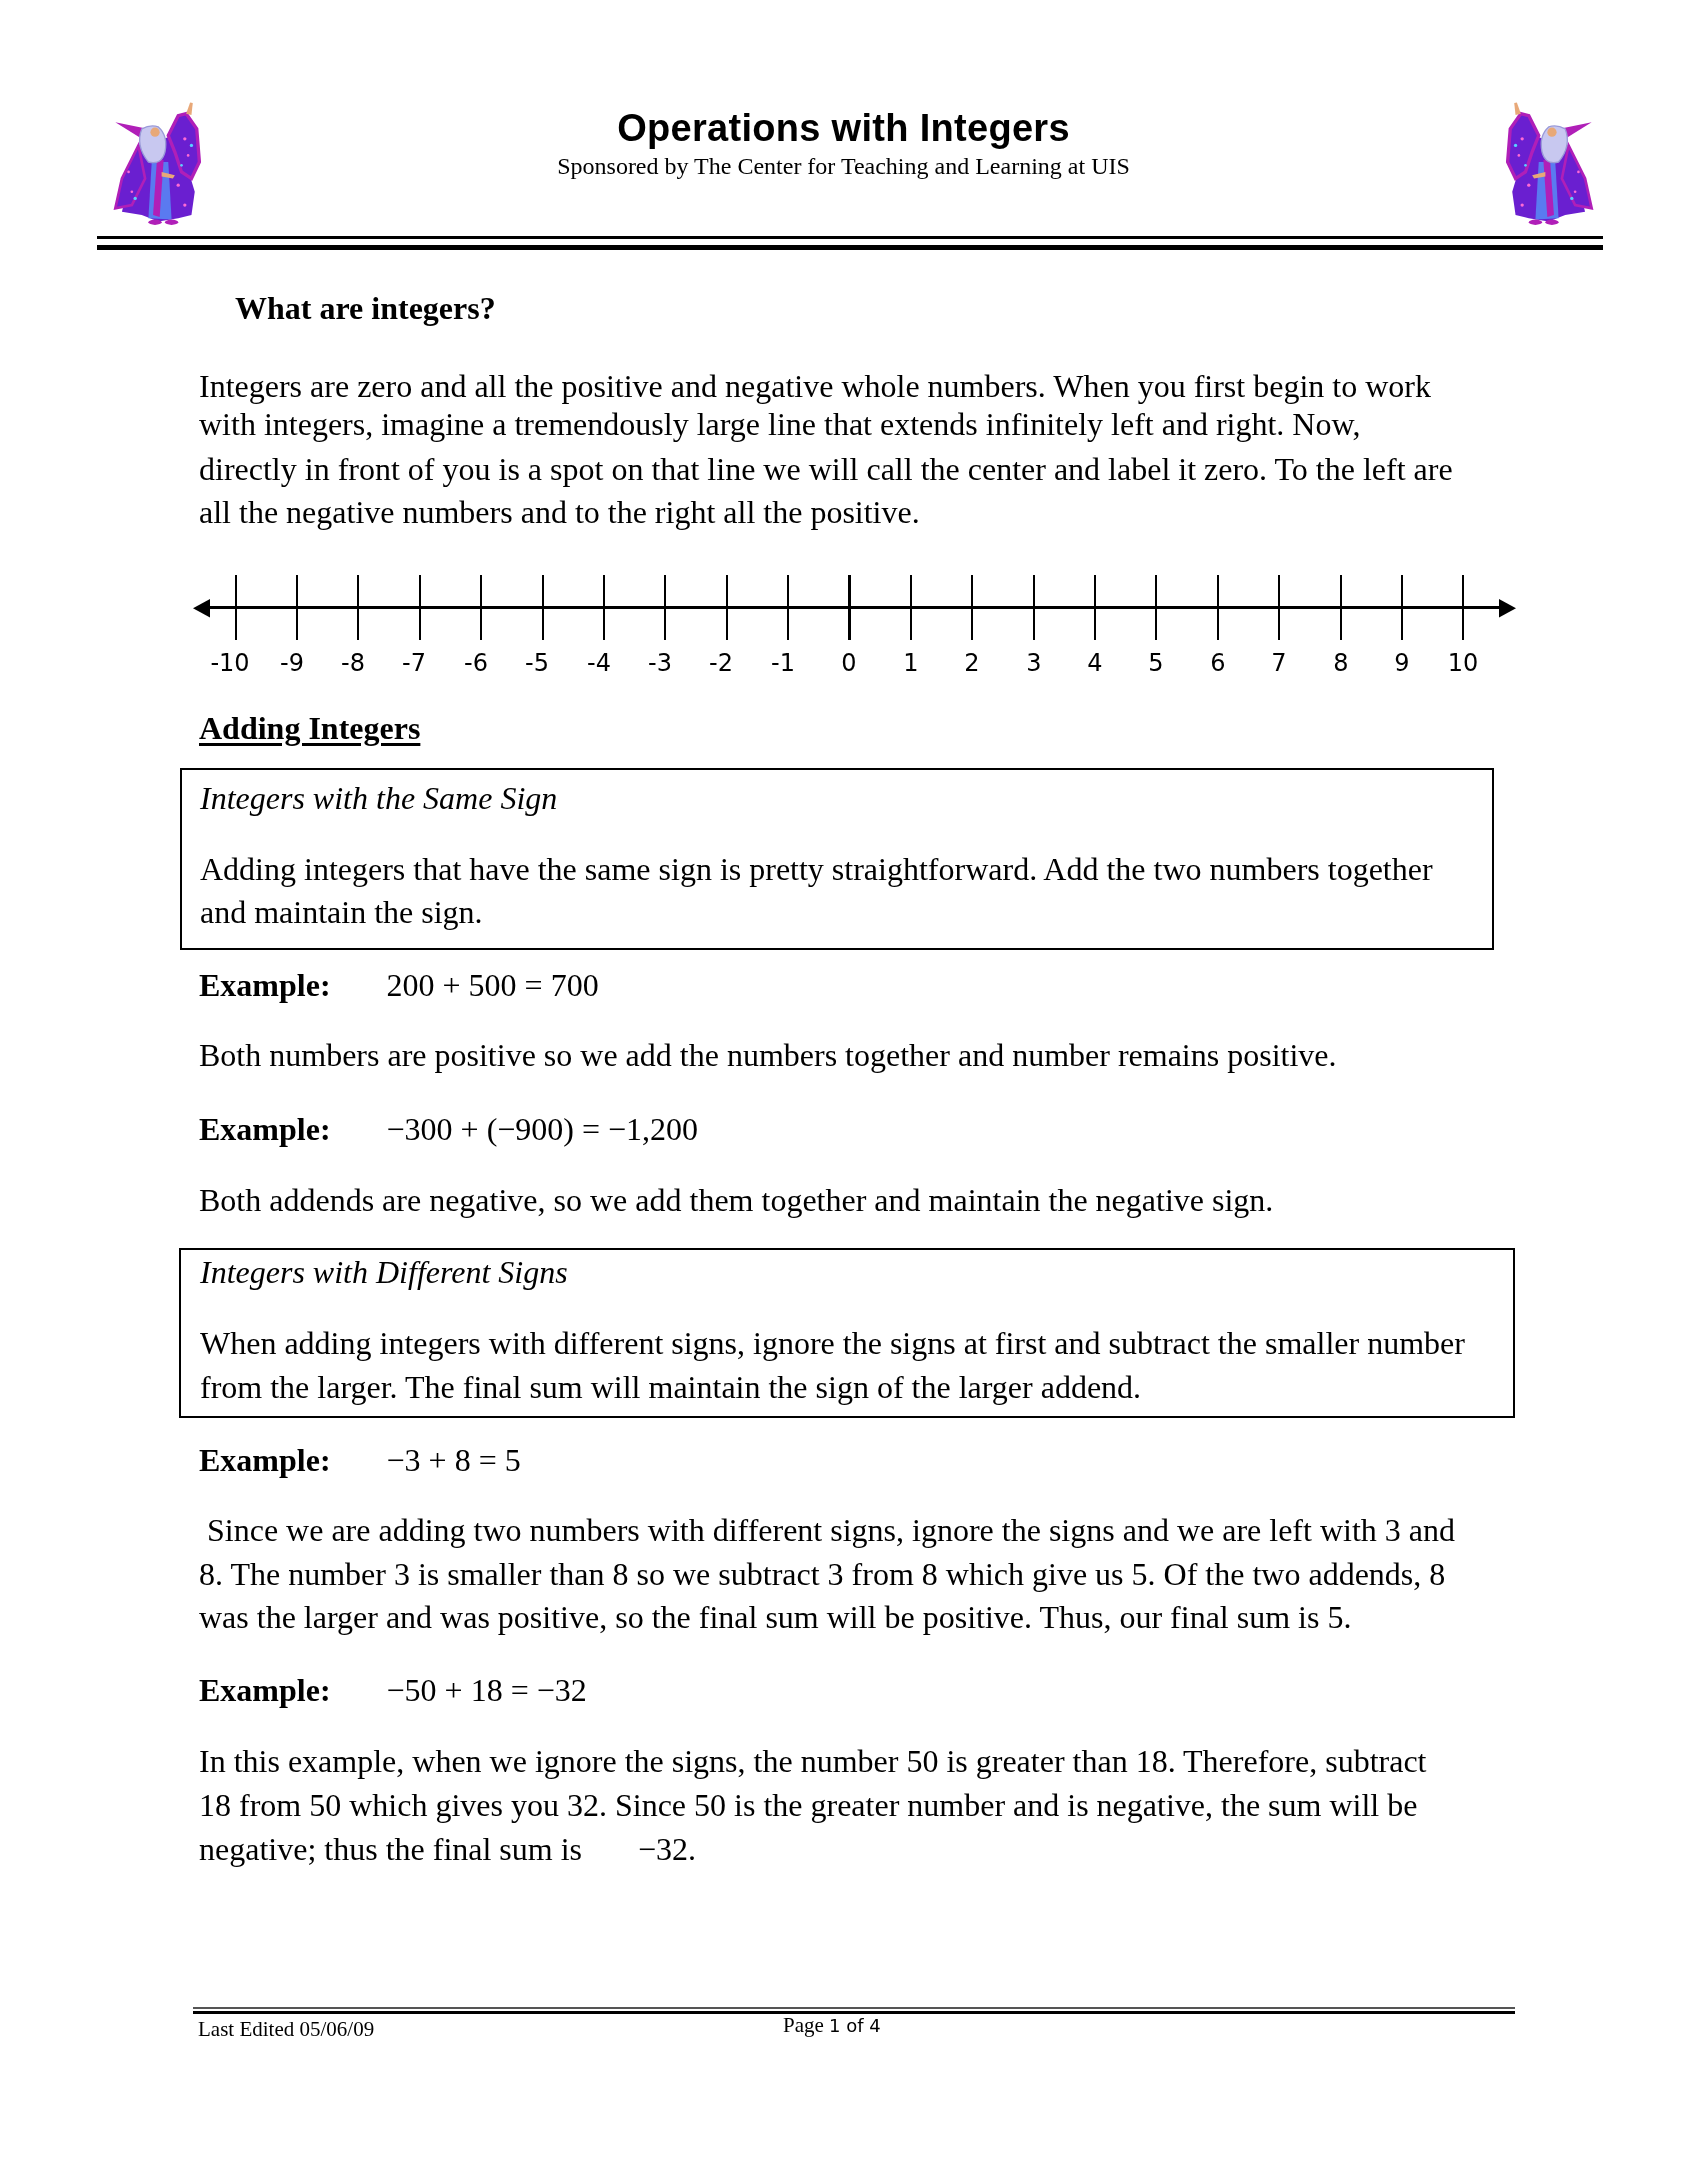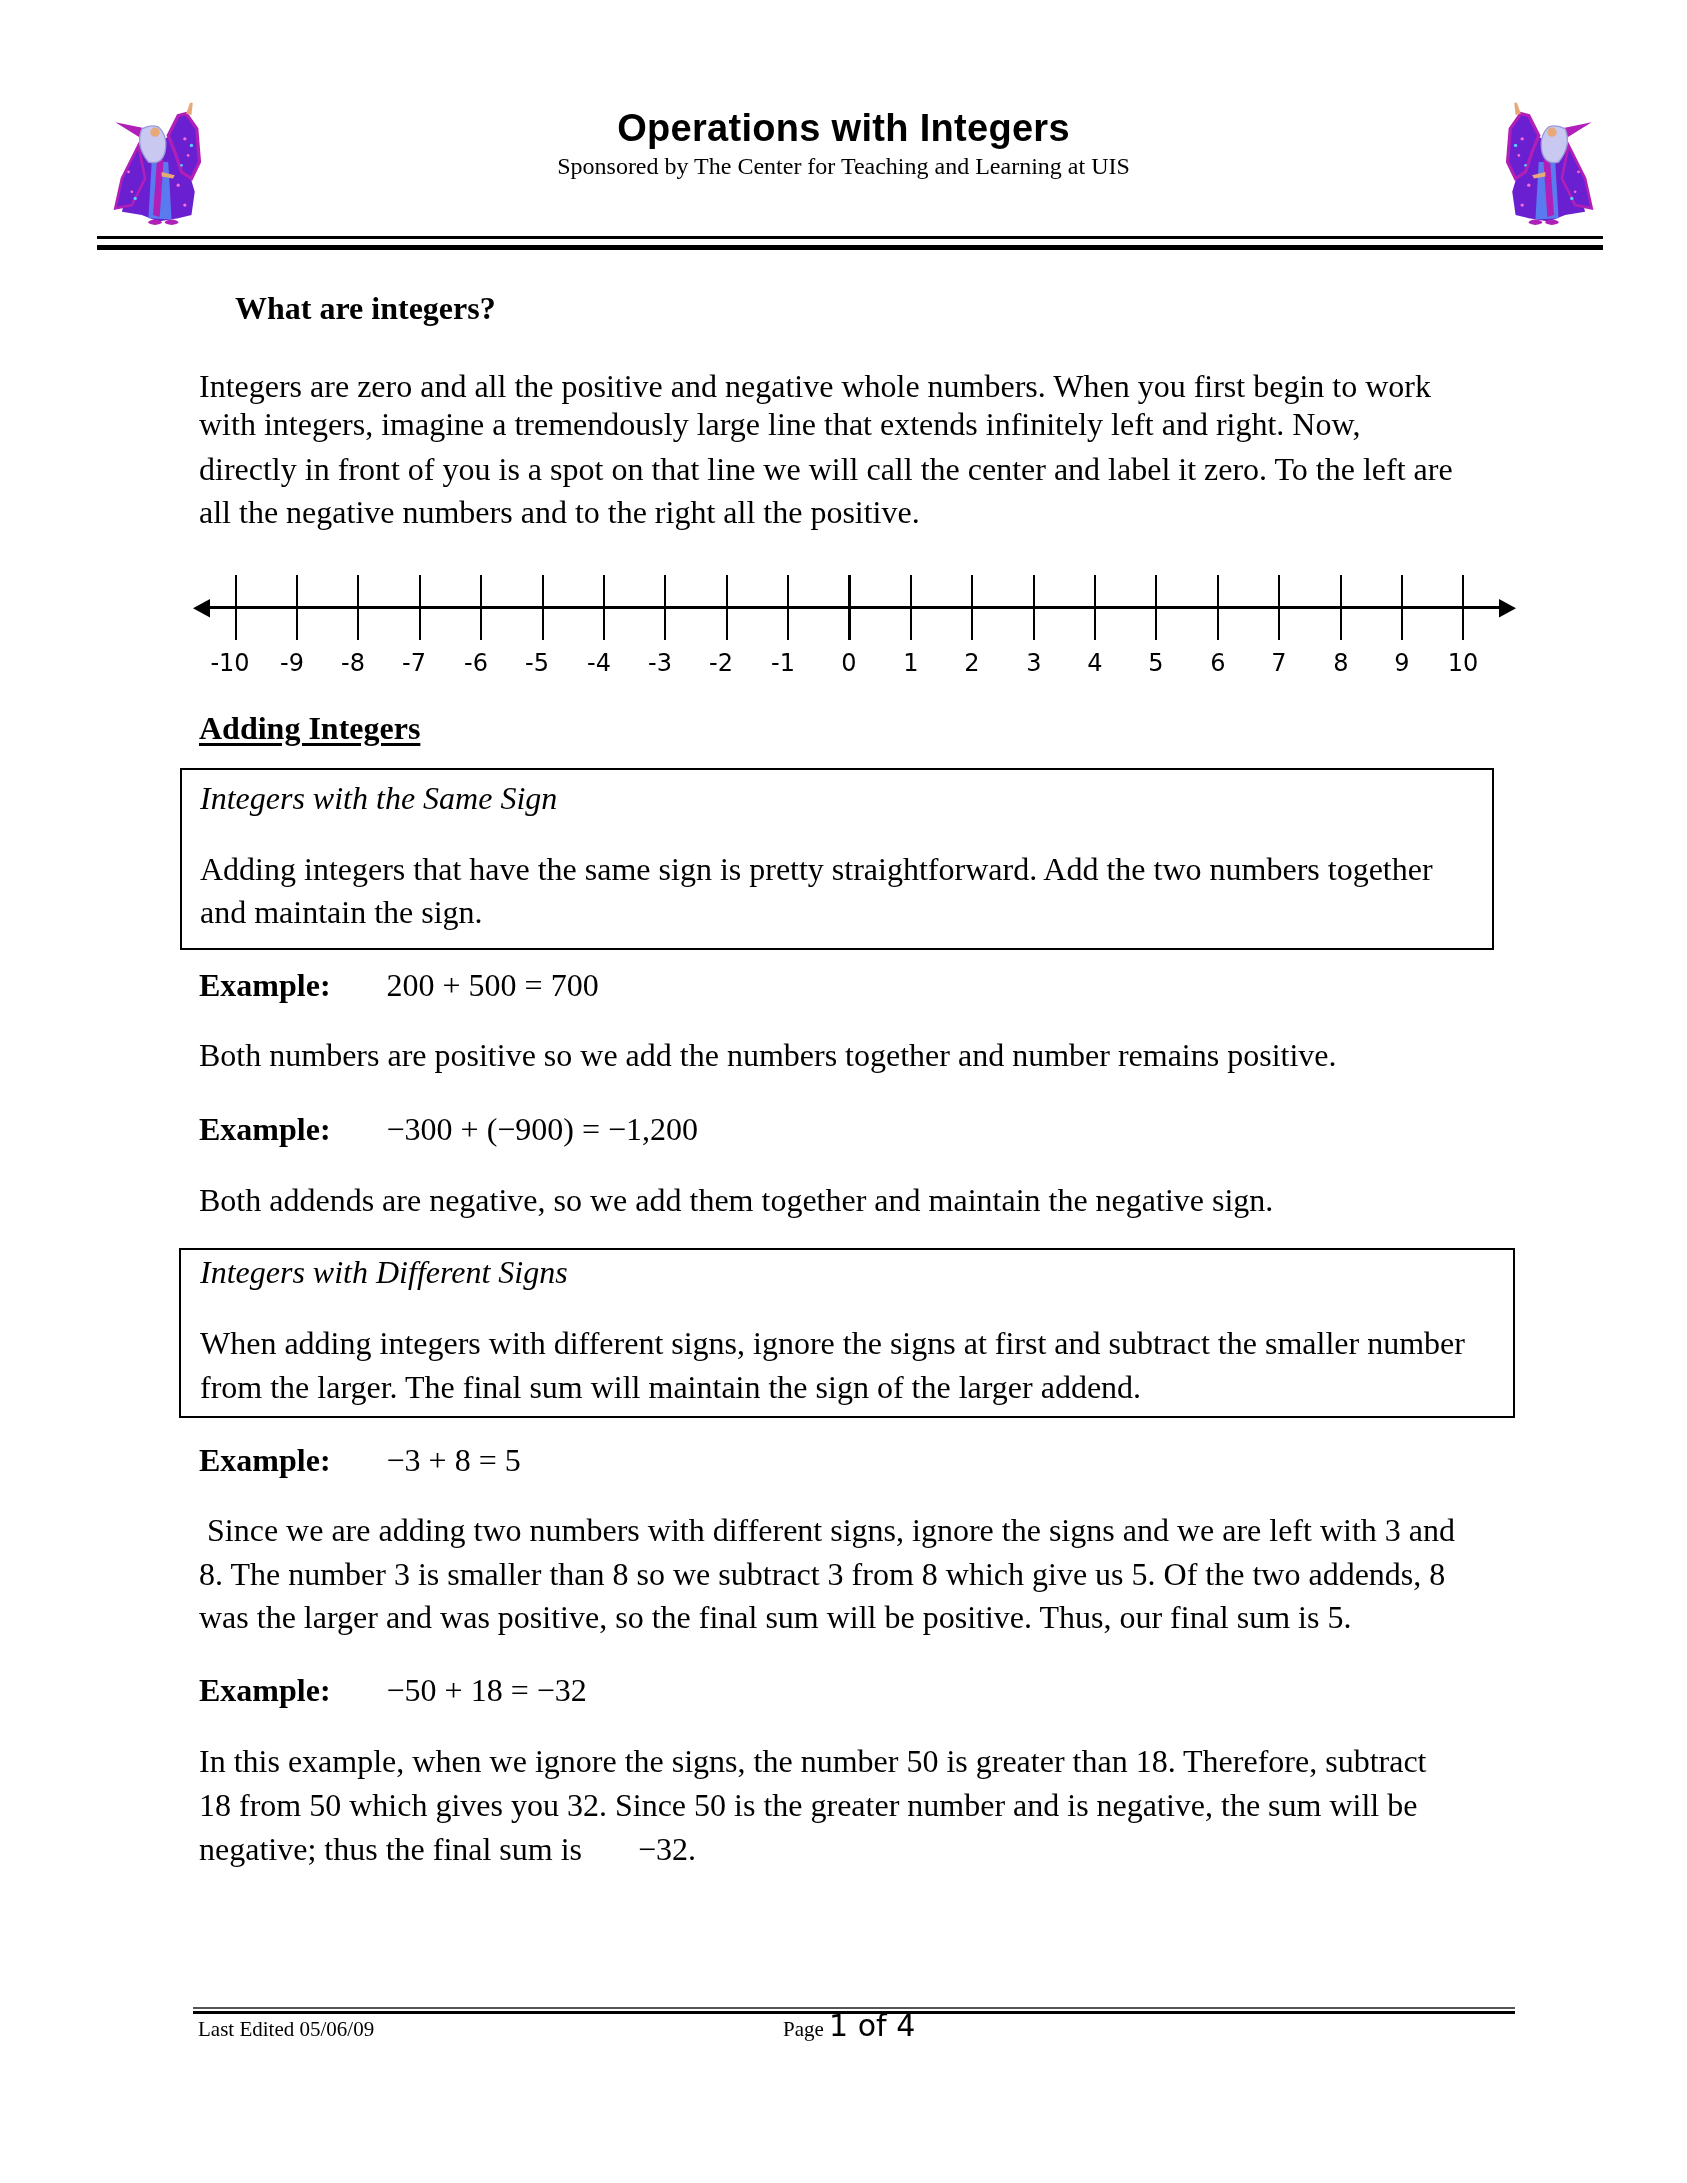--- a/index.html
+++ b/index.html
@@ -10,21 +10,21 @@
   .italic { font-style:italic; }
   .title { font-family:"Liberation Sans","DejaVu Sans",sans-serif; font-weight:bold; font-size:38px; line-height:38px; letter-spacing:0.3px; }
   .subtitle { font-family:"Liberation Serif","DejaVu Serif",serif; font-size:24px; line-height:24px; }
   .rule { position:absolute; background:#000; }
   .box { position:absolute; border:2px solid #000; box-sizing:border-box; }
   .tick { position:absolute; background:#000; width:2px; }
   .tick-label { position:absolute; font-family:"DejaVu Sans","Liberation Sans",sans-serif; font-size:24px; line-height:25px; transform:translateX(-50%); white-space:nowrap; }
   .math { font-family:"Liberation Serif","DejaVu Serif",serif; font-weight:normal;margin-left:48px; }
   .underline { text-decoration:underline; text-decoration-thickness:2.6px; text-underline-offset:4px; }
   .footer-text { font-family:"Liberation Serif","DejaVu Serif",serif; font-size:21px; line-height:21px; }
-  .footer-page-num { font-family:"DejaVu Sans","Liberation Sans",sans-serif; font-size:30px;margin-top:20px; }
+  .footer-page-num { font-family:"DejaVu Sans","Liberation Sans",sans-serif; font-size:18px;margin-top:20px; }
 </style>
 </head>
 <body>
 
 <div>
 
   <svg class="abs" style="left:112px;top:99px;" width="96" height="126" viewBox="0 0 145 190">
 
     <path d="M40 70 L20 150 L15 170 L45 175 L70 185 L100 180 L120 175 L125 140 L110 90 L95 55 Z" fill="#6a1fd0"></path>
 

